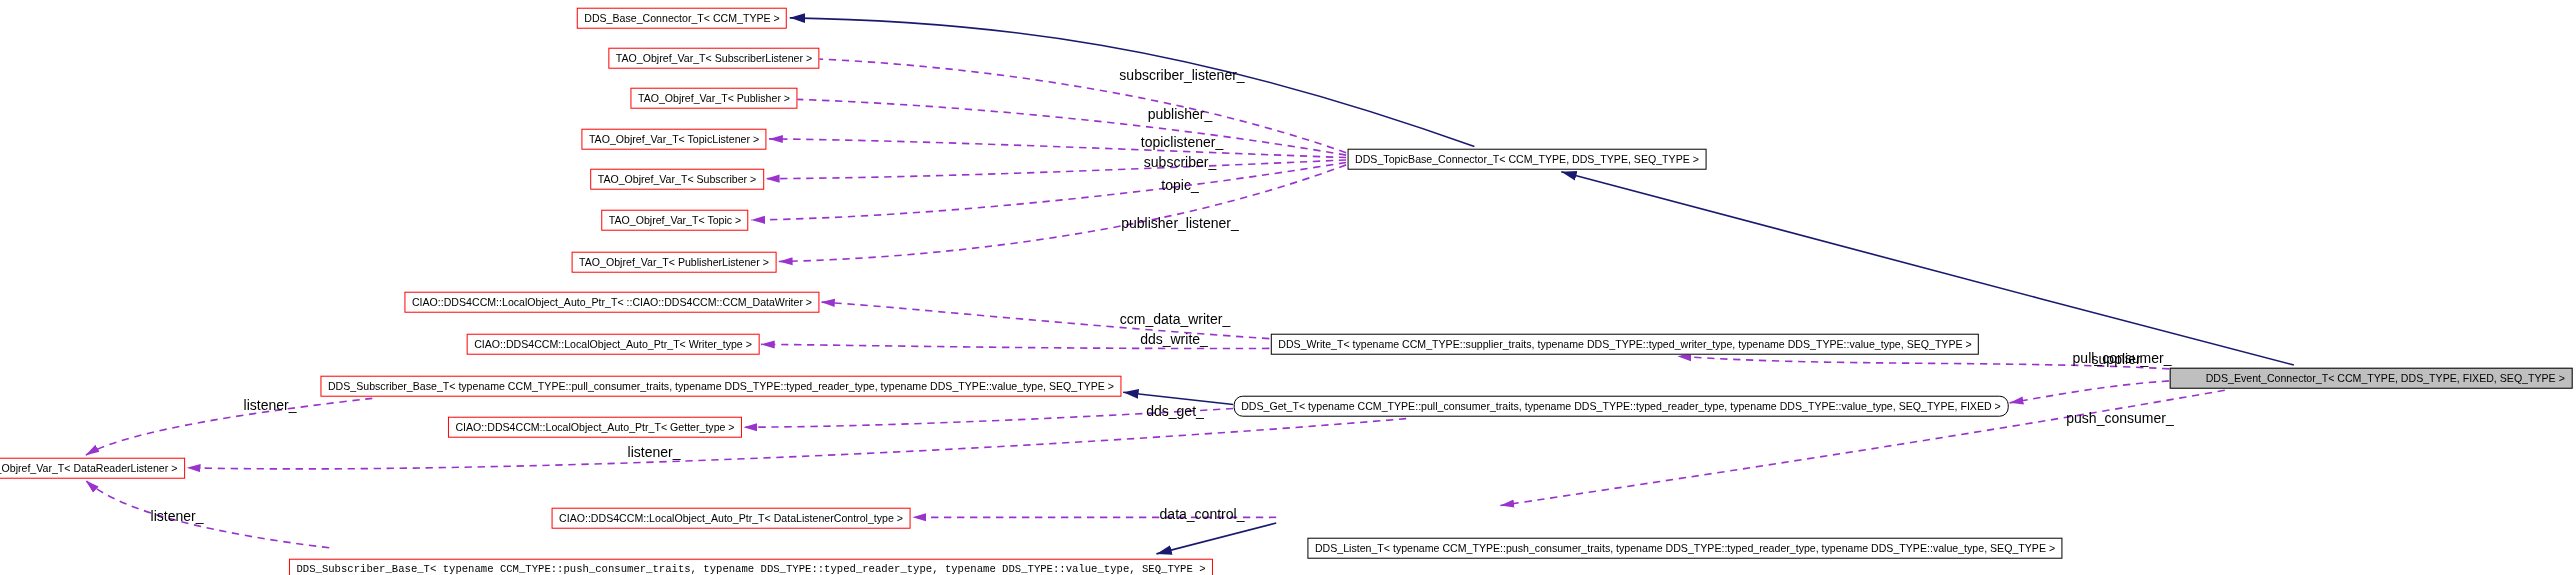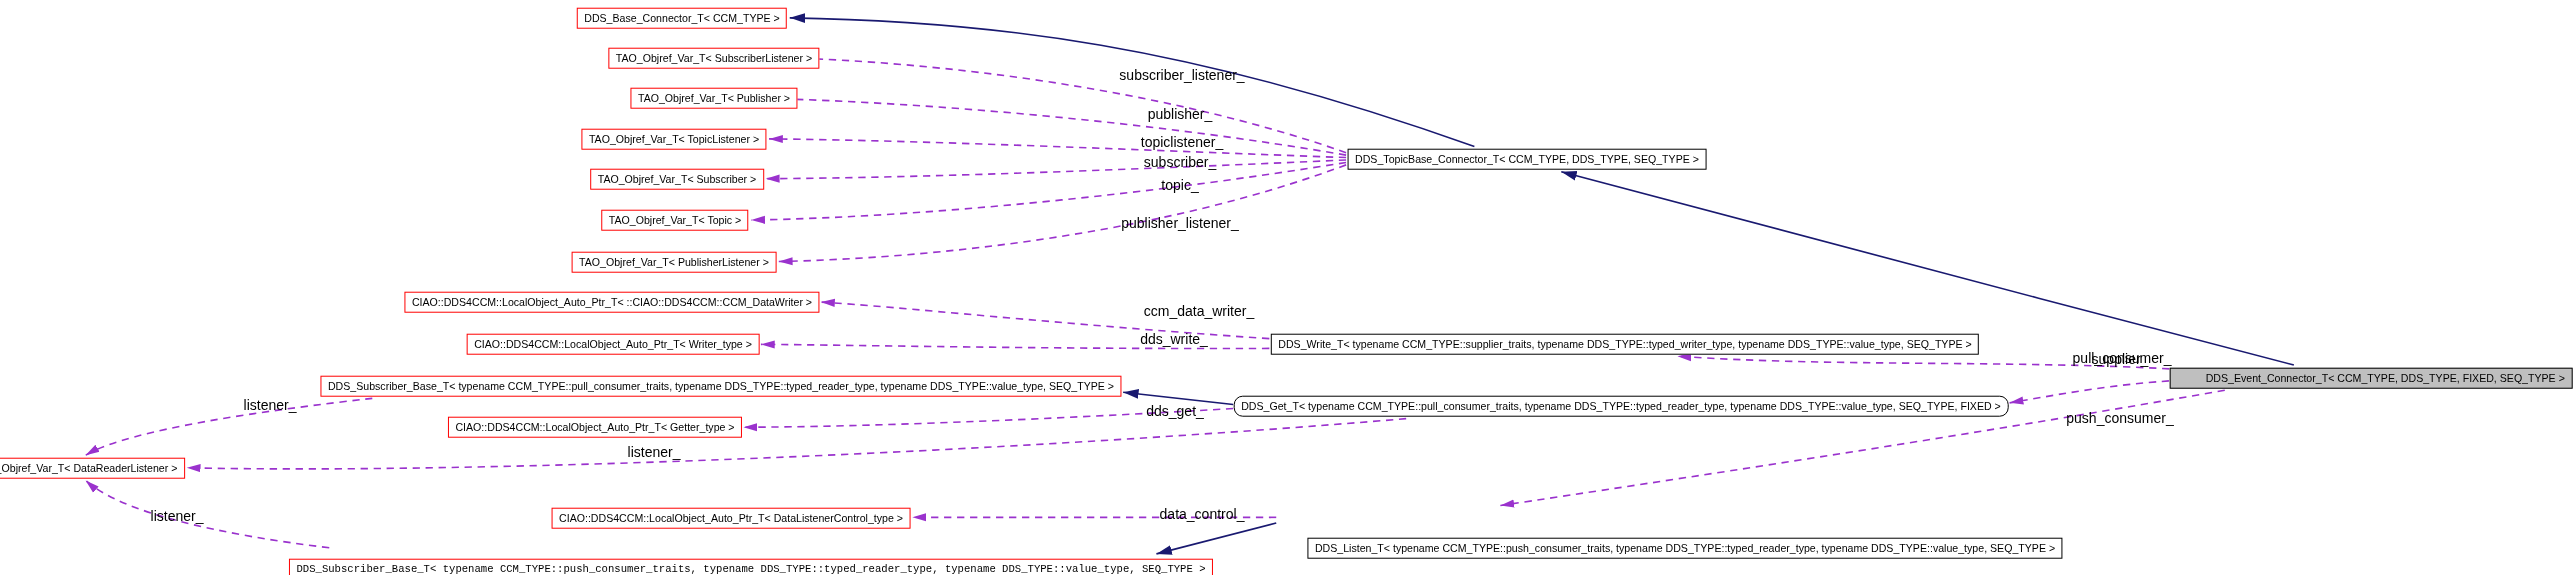--- a/index.html
+++ b/index.html
@@ -92,21 +92,21 @@
       <div class="node black" style="left: 1655px; top: 548px; margin-left: 30px;">DDS_Listen_T&lt; typename CCM_TYPE::push_consumer_traits, typename DDS_TYPE::typed_reader_type, typename DDS_TYPE::value_type, SEQ_TYPE &gt;</div>
       <div class="node black current" style="left: 2371px; top: 378px;">DDS_Event_Connector_T&lt; CCM_TYPE, DDS_TYPE, FIXED, SEQ_TYPE &gt;</div>
     </div>
   <div id="labels-layer">
       <div class="elabel" style="left: 1182px; top: 75px;">subscriber_listener_</div>
       <div class="elabel" style="left: 1180px; top: 114px;">publisher_</div>
       <div class="elabel" style="left: 1182px; top: 142px;">topiclistener_</div>
       <div class="elabel" style="left: 1180px; top: 162px;">subscriber_</div>
       <div class="elabel" style="left: 1180px; top: 185px;">topic_</div>
       <div class="elabel" style="left: 1180px; top: 223px;">publisher_listener_</div>
-      <div class="elabel" style="left: 1175px; top: 311px; margin-left: 24px;">ccm_data_writer_</div>
+      <div class="elabel" style="left: 1175px; top: 319px;">ccm_data_writer_</div>
       <div class="elabel" style="left: 1174px; top: 339px;">dds_write_</div>
       <div class="elabel" style="left: 1175px; top: 411px;">dds_get_</div>
       <div class="elabel" style="left: 654px; top: 452px;">listener_</div>
       <div class="elabel" style="left: 270px; top: 405px;">listener_</div>
       <div class="elabel" style="left: 177px; top: 516px;">listener_</div>
       <div class="elabel" style="left: 1202px; top: 514px;">data_control_</div>
       <div class="elabel" style="left: 2120px; top: 359px;">supplier_</div>
       <div class="elabel" style="left: 2122px; top: 358px; text-align: right;">pull_consumer_</div>
       <div class="elabel" style="left: 2120px; top: 418px;">push_consumer_</div>
     </div>

